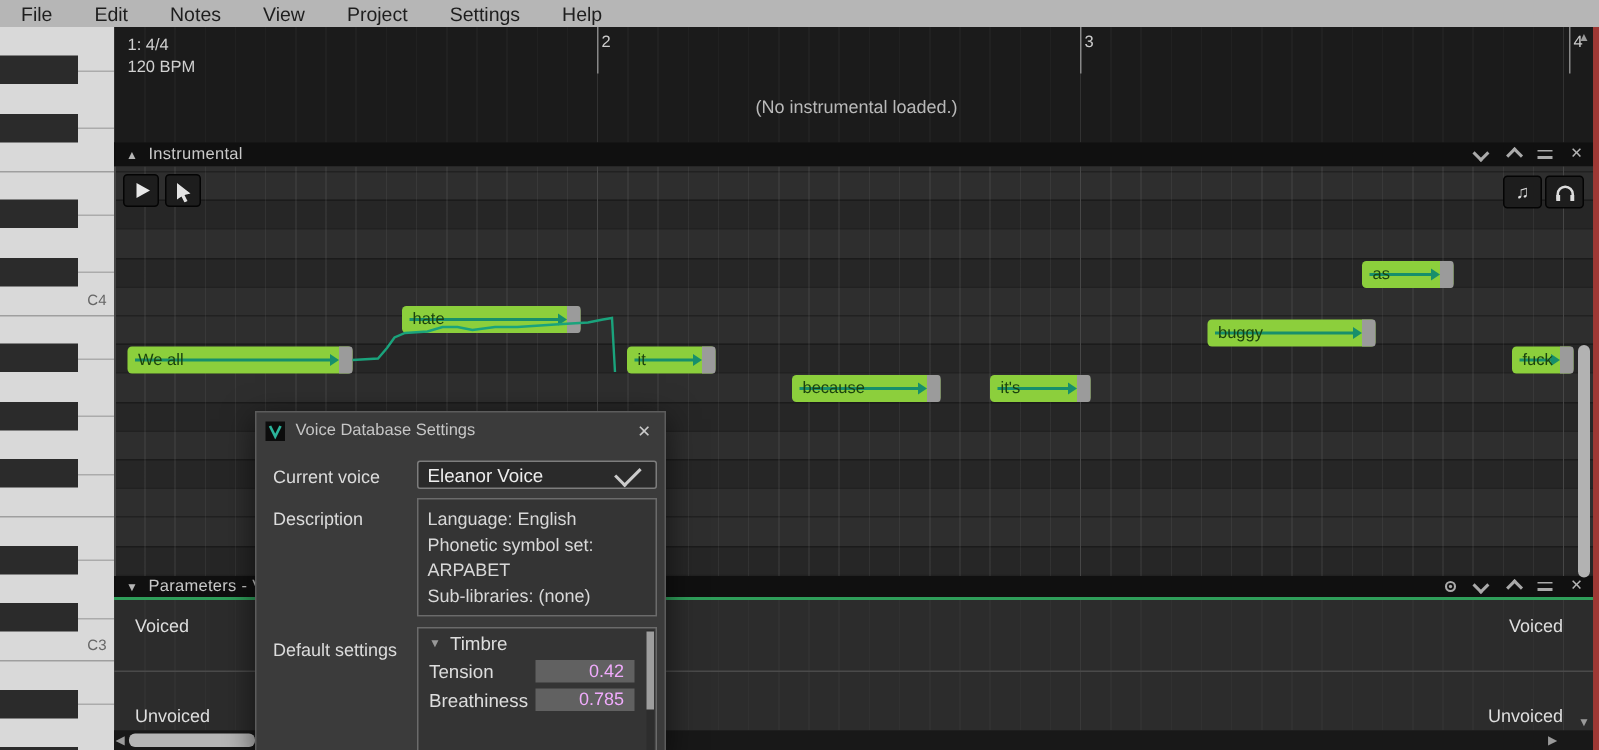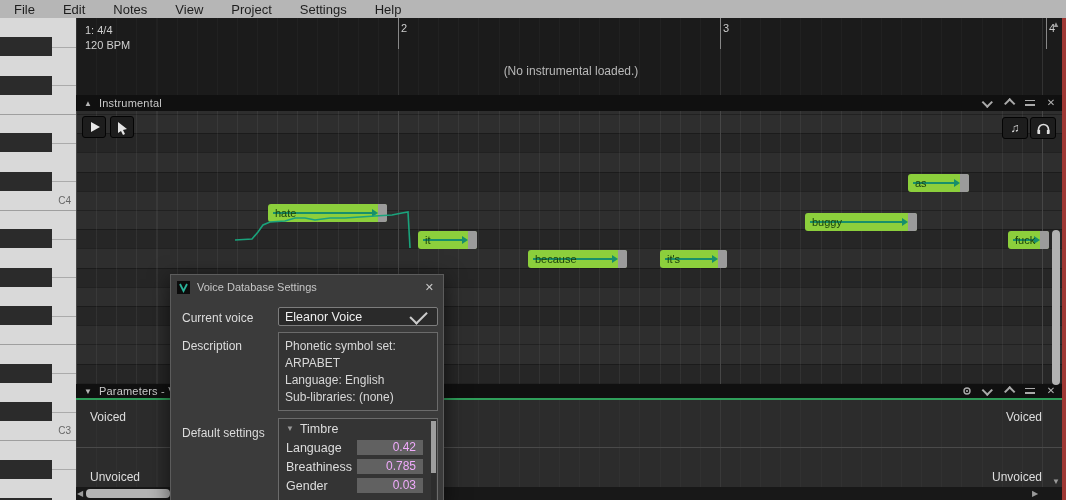--- a/index.html
+++ b/index.html
@@ -177,20 +177,26 @@
     <div class="tbtn" style="left:926px;top:6px;width:24px;">
       <span style="color:#ddd;font-size:12px;">♫</span>
     </div>
     <div class="tbtn" style="left:954px;top:6px;width:24px;">
       <svg width="15" height="13">
         <path d="M2.5,11 V7.5 a5,5 0 0 1 10,0 V11" stroke="#ddd" stroke-width="1.7" fill="none"></path>
         <rect x="1.5" y="8" width="2.6" height="4" fill="#ddd"></rect>
         <rect x="10.9" y="8" width="2.6" height="4" fill="#ddd"></rect>
       </svg>
     </div>
+  <div class="note" style="left: 9px; top: 120px; width: 150px;">
+        <div class="note-cap"></div>
+        <div class="note-line"></div>
+        <div class="note-arrow"></div>
+        <span class="note-lyric">We all</span>
+      </div>
       <div class="note" style="left: 192px; top: 93px; width: 119px;">
         <div class="note-cap"></div>
         <div class="note-line"></div>
         <div class="note-arrow"></div>
         <span class="note-lyric">hate</span>
       </div>
       <div class="note" style="left: 342px; top: 120px; width: 59px;">
         <div class="note-cap"></div>
         <div class="note-line"></div>
         <div class="note-arrow"></div>
@@ -317,44 +323,40 @@
     </div>
 
     <span class="dlg-label" style="top:36px;">Current voice</span>
     <div id="voice-select">
       <span>Eleanor Voice</span>
       <span class="sel-chev"></span>
     </div>
 
     <span class="dlg-label" style="top:64px;">Description</span>
     <div id="desc-box">
+        <div>Language: English</div>
         <div>Phonetic symbol set: ARPABET</div>
-        <div>Language: English</div>
         <div>Sub-libraries: (none)</div>
       </div>
 
     <span class="dlg-label" style="top:151px;">Default settings</span>
     <div id="settings-box">
       <div id="settings-rows">
         <div class="grp-head">
           <span class="grp-tri">▼</span>
           <span class="grp-title">Timbre</span>
         </div>
       <div class="prm-row">
-            <span class="prm-name">Language</span>
+            <span class="prm-name">Tension</span>
             <span class="prm-val">0.42</span>
           </div>
           <div class="prm-row">
             <span class="prm-name">Breathiness</span>
             <span class="prm-val">0.785</span>
           </div>
-          <div class="prm-row">
-            <span class="prm-name">Gender</span>
-            <span class="prm-val">0.03</span>
-          </div>
         </div>
       <div id="set-sb">
           <i></i>
         </div>
     </div>
   </div>
 
 </div>
 
 </body></html>

